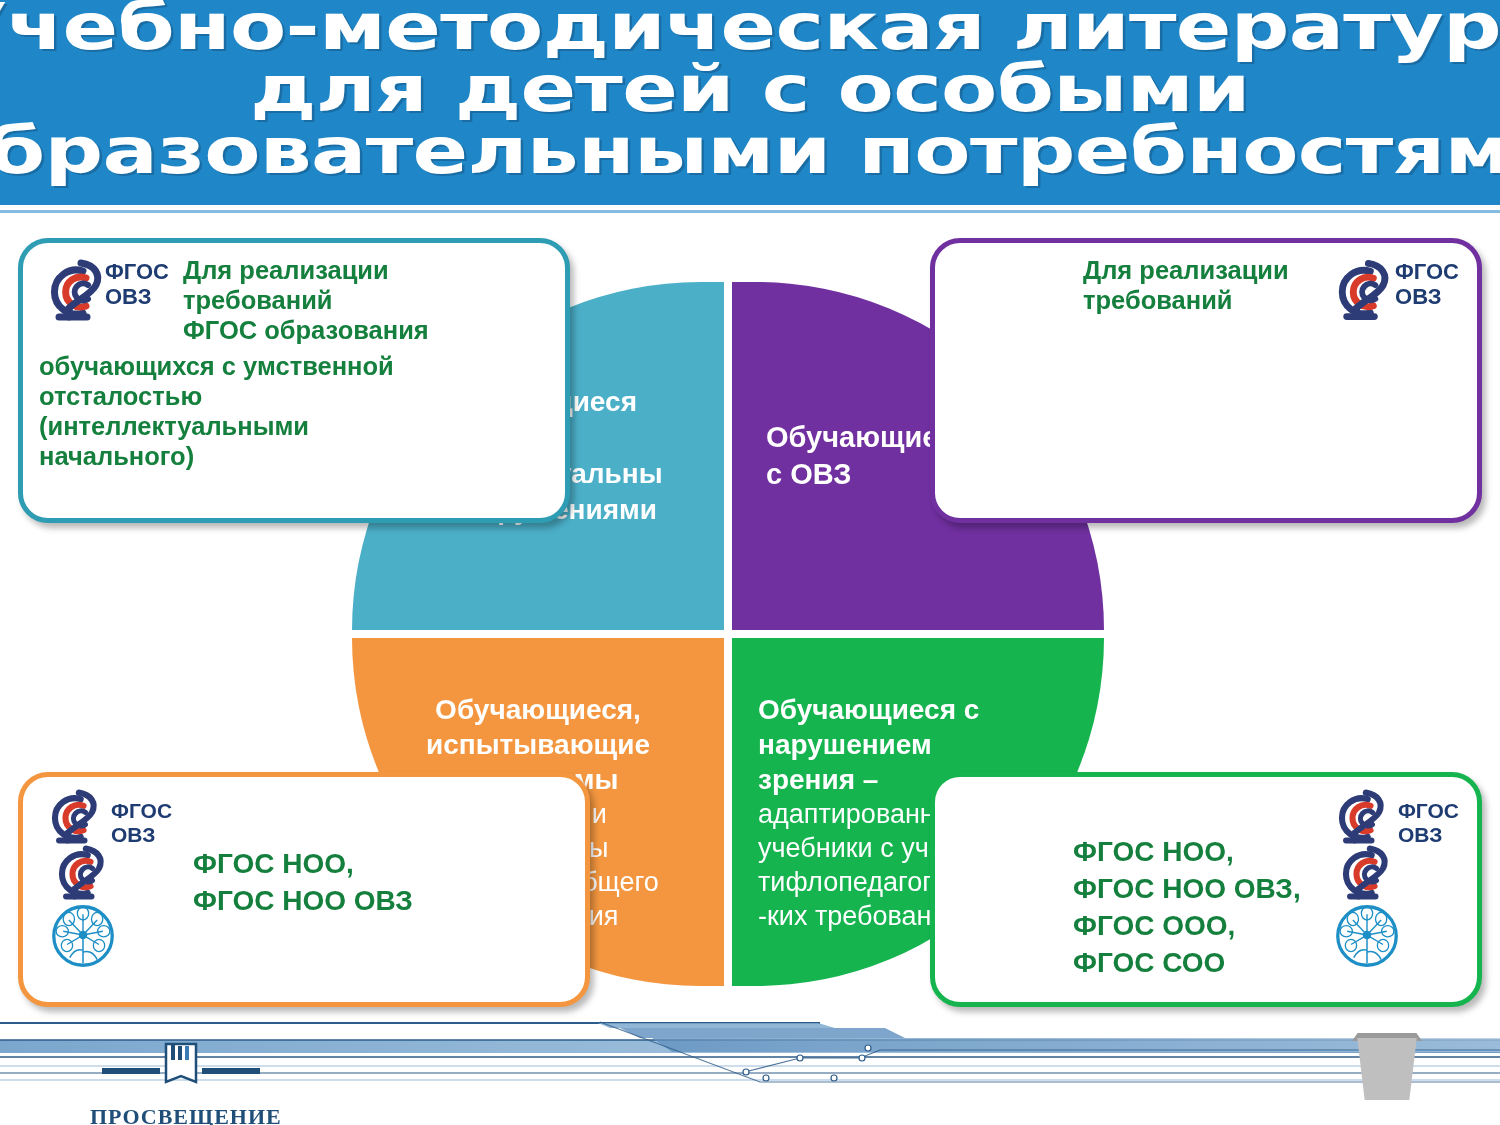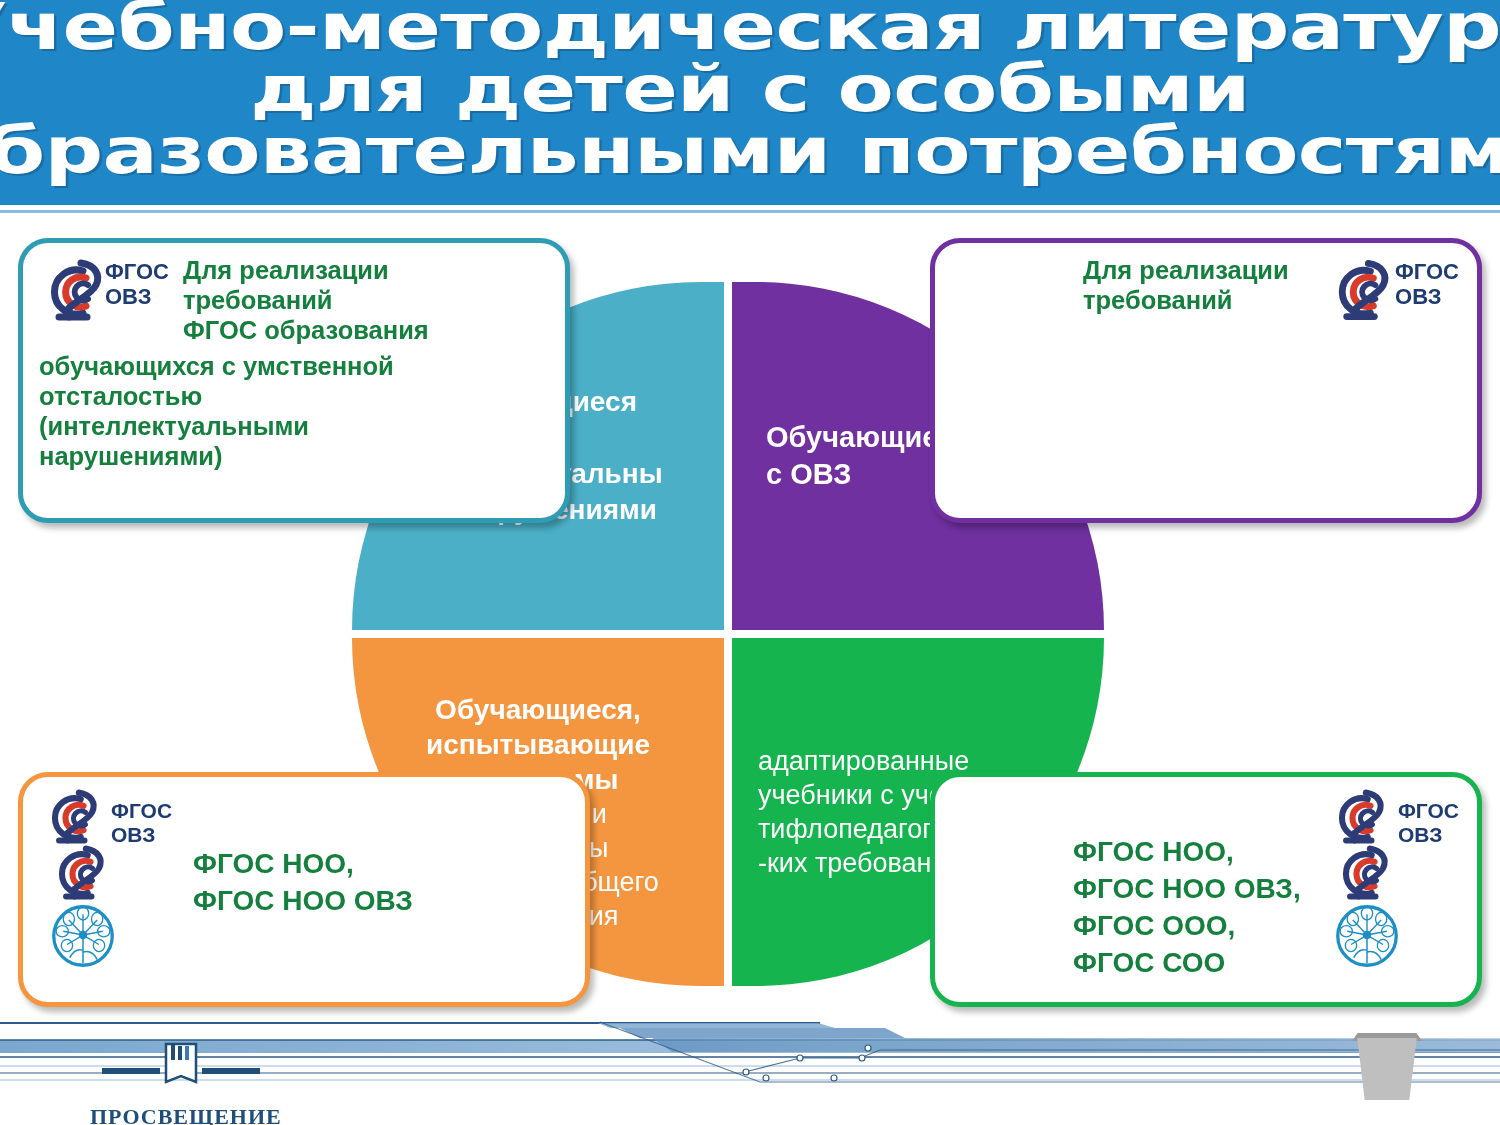--- a/index.html
+++ b/index.html
@@ -165,20 +165,23 @@
     <div class="q-strong">Обучающиеся,
 испытывающие
 программы</div>
     <div class="q-light">в усвоении
 программы
 начального общего
 образования</div>
   </div>
 
   <div class="quad q-br">
+    <div class="q-strong">Обучающиеся с
+нарушением
+зрения –</div>
     <div class="q-light">адаптированные
 учебники с учетом
 тифлопедагогичес
 -ких требований</div>
   </div>
 </div>
 
 <div class="card card-tl">
   <div class="tl-inner">
     <div class="tl-logo">
@@ -193,21 +196,21 @@
         </g>
       </svg>
     </div>
     <div style="position:absolute;left:82px;top:16px;font-weight:bold;font-size:22px;line-height:25px;color:#1F3C72;"><span>ФГОС</span><br><span>ОВЗ</span></div>
     <div class="card-text tl-t1">Для реализации
 требований
 ФГОС образования</div>
     <div class="card-text tl-t2">обучающихся с умственной
 отсталостью
 (интеллектуальными
-нарушениями)</div>
+начального)</div>
   </div>
 </div>
 
 <div class="card card-tr">
   <div class="tr-inner">
     <div class="tr-logo">
       <svg width="130" height="70" viewBox="0 0 132 70">
         <g fill="none" stroke-linecap="round">
           <path d="M42 14 A22 22 0 1 0 42 56" stroke="#2D3C77" stroke-width="7"></path>
           <path d="M45 21 A15 15 0 1 0 45 49" stroke="#D93B2B" stroke-width="7"></path>

